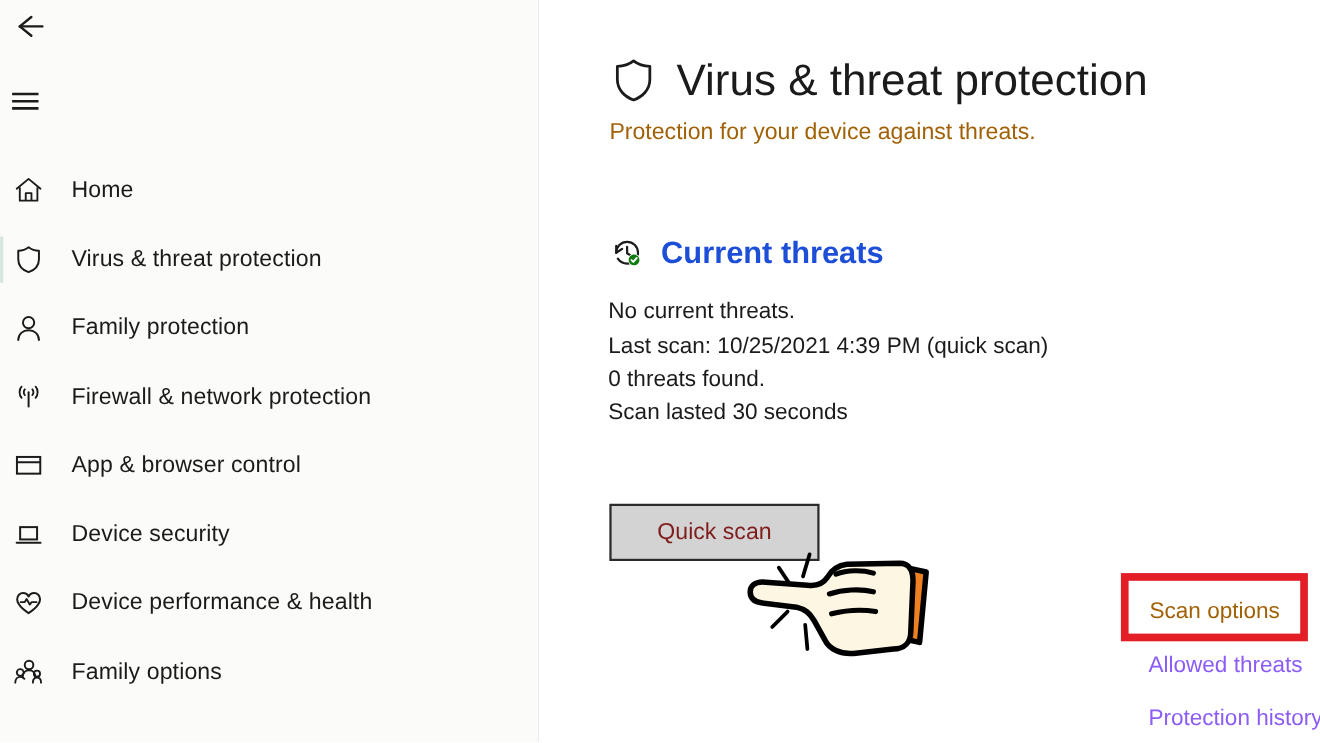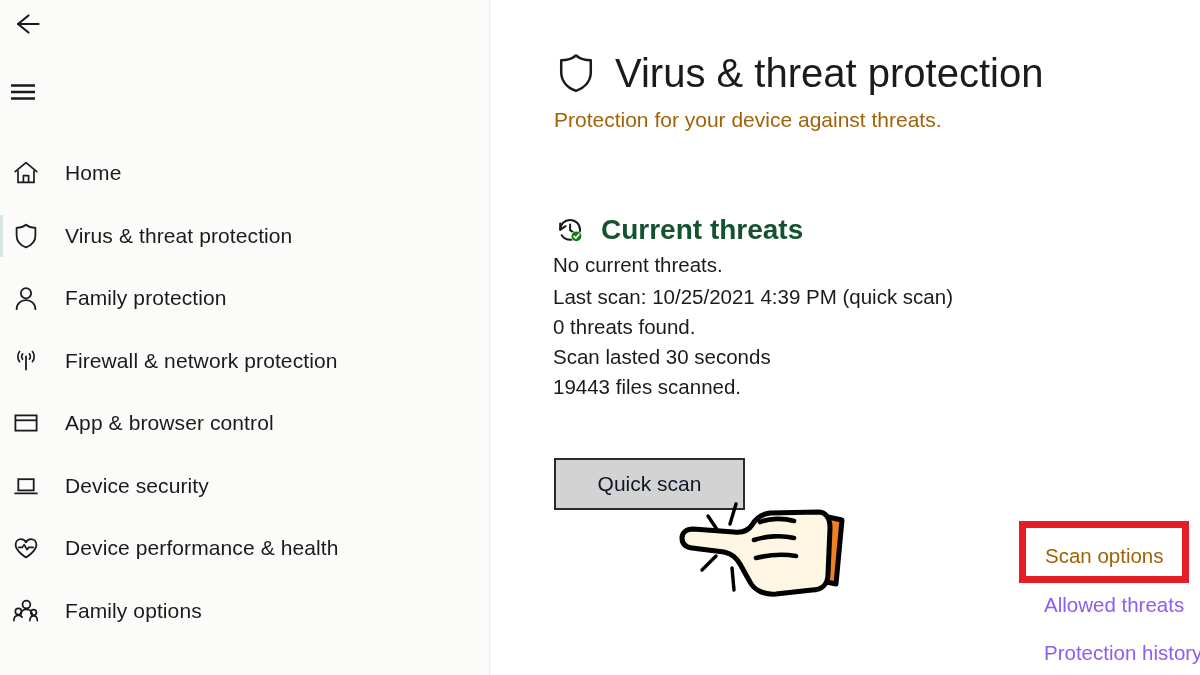--- a/index.html
+++ b/index.html
@@ -125,40 +125,41 @@
     align-items: center;
     height: 40px;
   }
   #threats-head .sec-icon {
     width: 34px; height: 34px;
     display: flex; align-items: center; justify-content: center;
   }
   #threats-title {
     margin-left: 14px;
     font-size: 28px;
-    color: #14532d;
+    color: #1d4ed8;
     white-space: nowrap;
   }
   #threats-lines {
+    margin-top: 18px;
   }
   .t-line {
     font-size: 20.5px;
     color: #1b1b1b;
     line-height: 30px;
     white-space: nowrap;
   }
   .t-line.spaced { margin-bottom: 2px; }
 
   #quick-scan-btn {
     position: absolute;
     left: 63px; top: 458px;
     width: 191px; height: 52px;
     background: #d3d3d3;
     border: 2px solid #2b2b2b;
-    color: #0f172a;
+    color: #7f1d1d;
     font-family: "Liberation Sans", sans-serif;
     font-size: 21px;
     cursor: pointer;
     display: flex;
     align-items: center;
     justify-content: center;
     padding: 0;
   }
 
   .page-link {
@@ -352,21 +353,20 @@
           </svg>
         </span>
         <h2 id="threats-title">Current threats</h2>
       </div>
 
       <div id="threats-lines">
         <div class="t-line spaced">No current threats.</div>
         <div class="t-line">Last scan: 10/25/2021 4:39 PM (quick scan)</div>
         <div class="t-line">0 threats found.</div>
         <div class="t-line">Scan lasted 30 seconds</div>
-        <div class="t-line">19443 files scanned.</div>
       </div>
     </section>
 
     <button id="quick-scan-btn">Quick scan</button>
 
     <a class="page-link" id="link-scan-options" href="#">Scan options</a>
     <a class="page-link" id="link-allowed-threats" href="#">Allowed threats</a>
     <a class="page-link" id="link-protection-hist" href="#">Protection history</a>
 
     <div id="red-box"></div>

